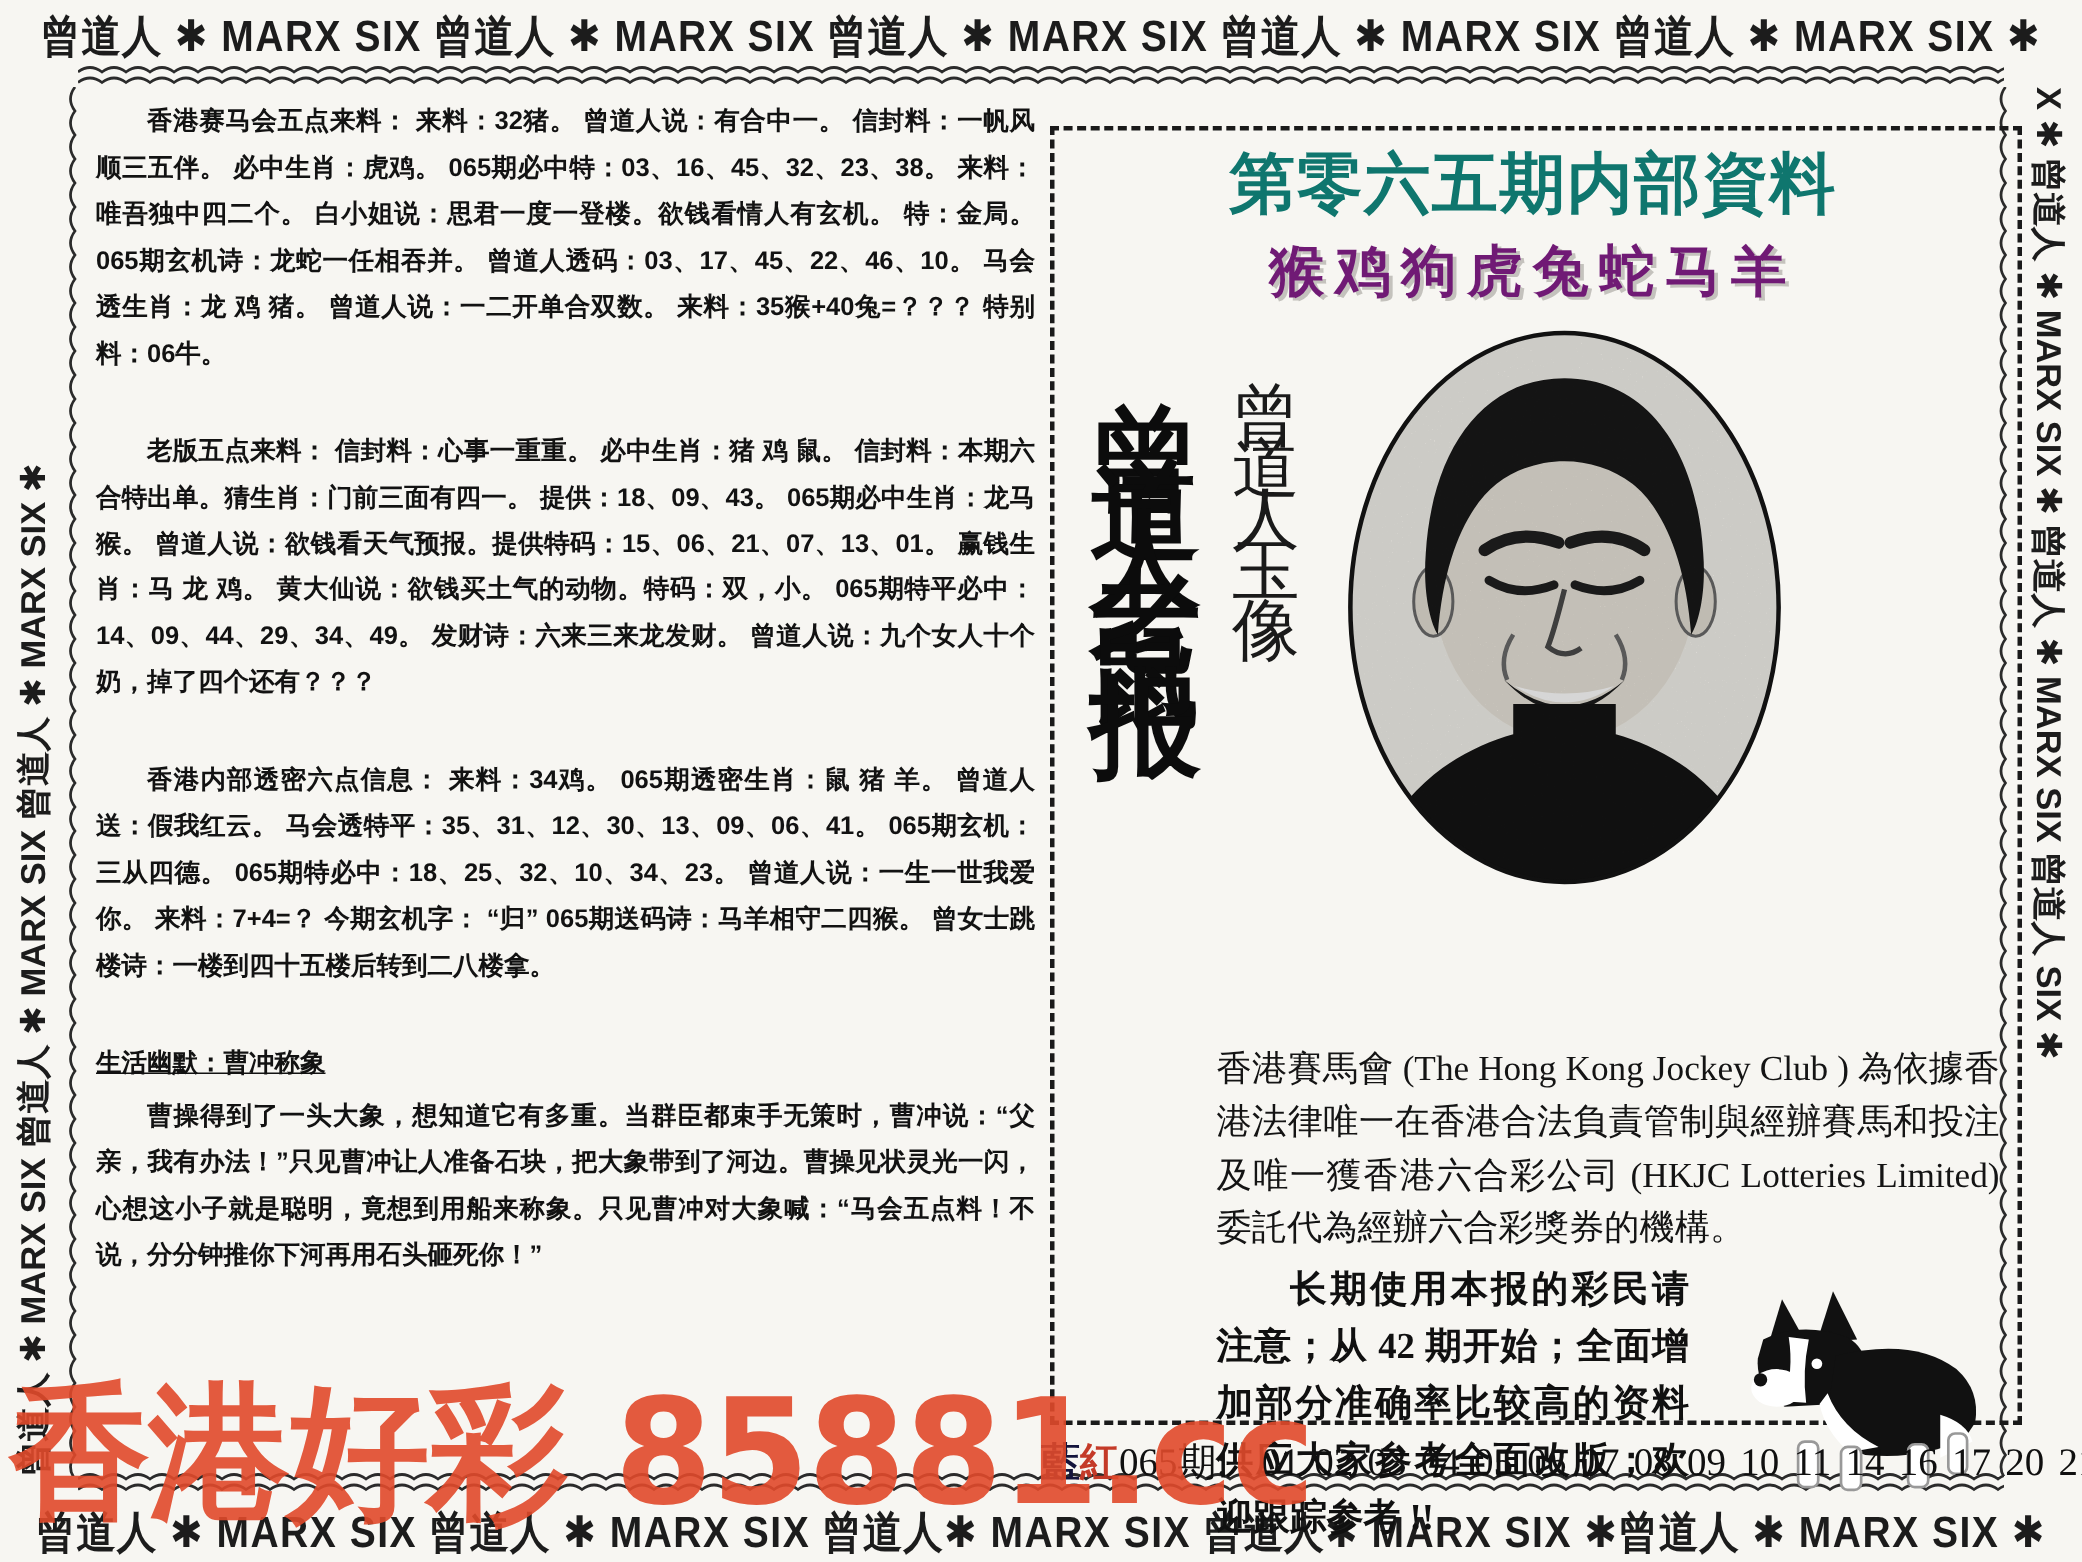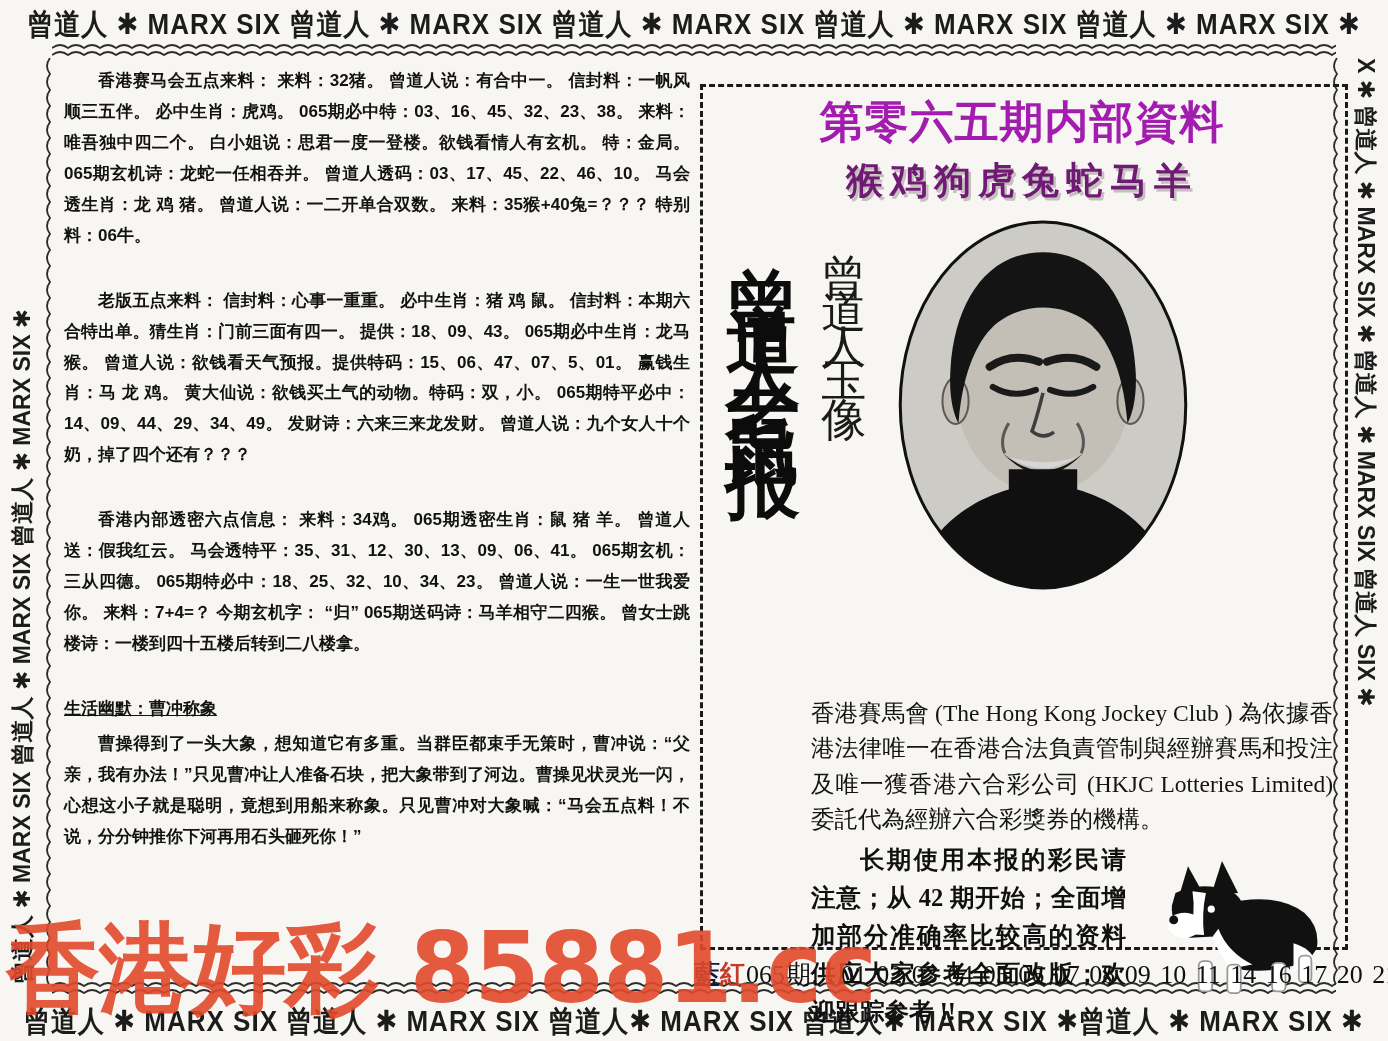--- a/index.html
+++ b/index.html
@@ -20,21 +20,21 @@
   svg.wave{position:absolute;}
   
   #left-col{position:absolute;left:64px;top:66px;width:626px;height:888px;
     font-size:17px;font-weight:700;line-height:1.82;text-align:justify;}
   #left-col p{margin:0 0 34px 0;text-indent:2em;}
   #left-col p.humor-head{margin:0 0 4px 0;text-indent:0;text-decoration:underline;}
   
   #panel{position:absolute;left:700px;top:84px;width:648px;height:866px;
     border:3px dashed #1a1a1a;box-sizing:border-box;padding:4px 12px 0 8px;background:transparent;}
   .title{font-family:"Liberation Serif","DejaVu Serif",serif;font-size:44px;font-weight:900;
-    text-align:center;letter-spacing:1px;margin-top:2px;color:#a21caf;}
+    text-align:center;letter-spacing:1px;margin-top:2px;color:#0f766e;}
   .subtitle{font-family:"Liberation Serif","DejaVu Serif",serif;font-size:37px;font-weight:700;
     text-align:center;letter-spacing:7px;color:#701a75;text-shadow:2.5px 2.5px 0 #c4c2bd;margin-top:4px;}
   .content{display:flex;margin-top:2px;}
   .v-big{writing-mode:vertical-rl;text-orientation:upright;
     font-family:"Liberation Serif","DejaVu Serif",serif;font-weight:900;
     font-size:74px;letter-spacing:36px;line-height:1.2;width:96px;color:#0c0c0c;}
   .col2{flex:1;position:relative;padding-left:4px;}
   .top-row{display:flex;}
   .v-cap{writing-mode:vertical-rl;text-orientation:upright;
     font-family:"Liberation Serif","DejaVu Serif",serif;font-size:45px;font-weight:500;
@@ -78,21 +78,21 @@
   </svg>
 <svg class="wave" style="left:45px;top:58px;" width="14" height="926">
     <path d="M5 0 q -6 8 0 16 q -6 8 0 16 q -6 8 0 16 q -6 8 0 16 q -6 8 0 16 q -6 8 0 16 q -6 8 0 16 q -6 8 0 16 q -6 8 0 16 q -6 8 0 16 q -6 8 0 16 q -6 8 0 16 q -6 8 0 16 q -6 8 0 16 q -6 8 0 16 q -6 8 0 16 q -6 8 0 16 q -6 8 0 16 q -6 8 0 16 q -6 8 0 16 q -6 8 0 16 q -6 8 0 16 q -6 8 0 16 q -6 8 0 16 q -6 8 0 16 q -6 8 0 16 q -6 8 0 16 q -6 8 0 16 q -6 8 0 16 q -6 8 0 16 q -6 8 0 16 q -6 8 0 16 q -6 8 0 16 q -6 8 0 16 q -6 8 0 16 q -6 8 0 16 q -6 8 0 16 q -6 8 0 16 q -6 8 0 16 q -6 8 0 16 q -6 8 0 16 q -6 8 0 16 q -6 8 0 16 q -6 8 0 16 q -6 8 0 16 q -6 8 0 16 q -6 8 0 16 q -6 8 0 16 q -6 8 0 16 q -6 8 0 16 q -6 8 0 16 q -6 8 0 16 q -6 8 0 16 q -6 8 0 16 q -6 8 0 16 q -6 8 0 16 q -6 8 0 16 q -6 8 0 16" fill="none" stroke="#2b2b2b" stroke-width="1.8"></path>
   </svg>
 <svg class="wave" style="left:1332px;top:58px;" width="14" height="926">
     <path d="M5 0 q -6 8 0 16 q -6 8 0 16 q -6 8 0 16 q -6 8 0 16 q -6 8 0 16 q -6 8 0 16 q -6 8 0 16 q -6 8 0 16 q -6 8 0 16 q -6 8 0 16 q -6 8 0 16 q -6 8 0 16 q -6 8 0 16 q -6 8 0 16 q -6 8 0 16 q -6 8 0 16 q -6 8 0 16 q -6 8 0 16 q -6 8 0 16 q -6 8 0 16 q -6 8 0 16 q -6 8 0 16 q -6 8 0 16 q -6 8 0 16 q -6 8 0 16 q -6 8 0 16 q -6 8 0 16 q -6 8 0 16 q -6 8 0 16 q -6 8 0 16 q -6 8 0 16 q -6 8 0 16 q -6 8 0 16 q -6 8 0 16 q -6 8 0 16 q -6 8 0 16 q -6 8 0 16 q -6 8 0 16 q -6 8 0 16 q -6 8 0 16 q -6 8 0 16 q -6 8 0 16 q -6 8 0 16 q -6 8 0 16 q -6 8 0 16 q -6 8 0 16 q -6 8 0 16 q -6 8 0 16 q -6 8 0 16 q -6 8 0 16 q -6 8 0 16 q -6 8 0 16 q -6 8 0 16 q -6 8 0 16 q -6 8 0 16 q -6 8 0 16 q -6 8 0 16 q -6 8 0 16" fill="none" stroke="#2b2b2b" stroke-width="1.8"></path>
   </svg>
 
 <div id="left-col">
   <p>香港赛马会五点来料： 来料：32猪。 曾道人说：有合中一。 信封料：一帆风顺三五伴。 必中生肖：虎鸡。 065期必中特：03、16、45、32、23、38。 来料：唯吾独中四二个。 白小姐说：思君一度一登楼。欲钱看情人有玄机。 特：金局。 065期玄机诗：龙蛇一任相吞并。 曾道人透码：03、17、45、22、46、10。 马会透生肖：龙 鸡 猪。 曾道人说：一二开单合双数。 来料：35猴+40兔=？？？ 特别料：06牛。</p>
-  <p>老版五点来料： 信封料：心事一重重。 必中生肖：猪 鸡 鼠。 信封料：本期六合特出单。猜生肖：门前三面有四一。 提供：18、09、43。 065期必中生肖：龙马猴。 曾道人说：欲钱看天气预报。提供特码：15、06、47、07、5、01。 赢钱生肖：马 龙 鸡。 黄大仙说：欲钱买土气的动物。特码：双，小。 065期特平必中：14、09、44、29、34、49。 发财诗：六来三来龙发财。 曾道人说：九个女人十个奶，掉了四个还有？？？</p>
+  <p>老版五点来料： 信封料：心事一重重。 必中生肖：猪 鸡 鼠。 信封料：本期六合特出单。猜生肖：门前三面有四一。 提供：18、09、43。 065期必中生肖：龙马猴。 曾道人说：欲钱看天气预报。提供特码：15、06、21、07、13、01。 赢钱生肖：马 龙 鸡。 黄大仙说：欲钱买土气的动物。特码：双，小。 065期特平必中：14、09、44、29、34、49。 发财诗：六来三来龙发财。 曾道人说：九个女人十个奶，掉了四个还有？？？</p>
   <p>香港内部透密六点信息： 来料：34鸡。 065期透密生肖：鼠 猪 羊。 曾道人送：假我红云。 马会透特平：35、31、12、30、13、09、06、41。 065期玄机：三从四德。 065期特必中：18、25、32、10、34、23。 曾道人说：一生一世我爱你。 来料：7+4=？ 今期玄机字： “归” 065期送码诗：马羊相守二四猴。 曾女士跳楼诗：一楼到四十五楼后转到二八楼拿。</p>
   <p class="humor-head">生活幽默：曹冲称象</p>
   <p>曹操得到了一头大象，想知道它有多重。当群臣都束手无策时，曹冲说：“父亲，我有办法！”只见曹冲让人准备石块，把大象带到了河边。曹操见状灵光一闪，心想这小子就是聪明，竟想到用船来称象。只见曹冲对大象喊：“马会五点料！不说，分分钟推你下河再用石头砸死你！”</p>
 </div>
 
 <div id="panel">
   <div class="title">第零六五期内部資料</div>
   <div class="subtitle">猴鸡狗虎兔蛇马羊</div>
   <div class="content">
     <div class="v-big">曾道人老鼠报</div>

